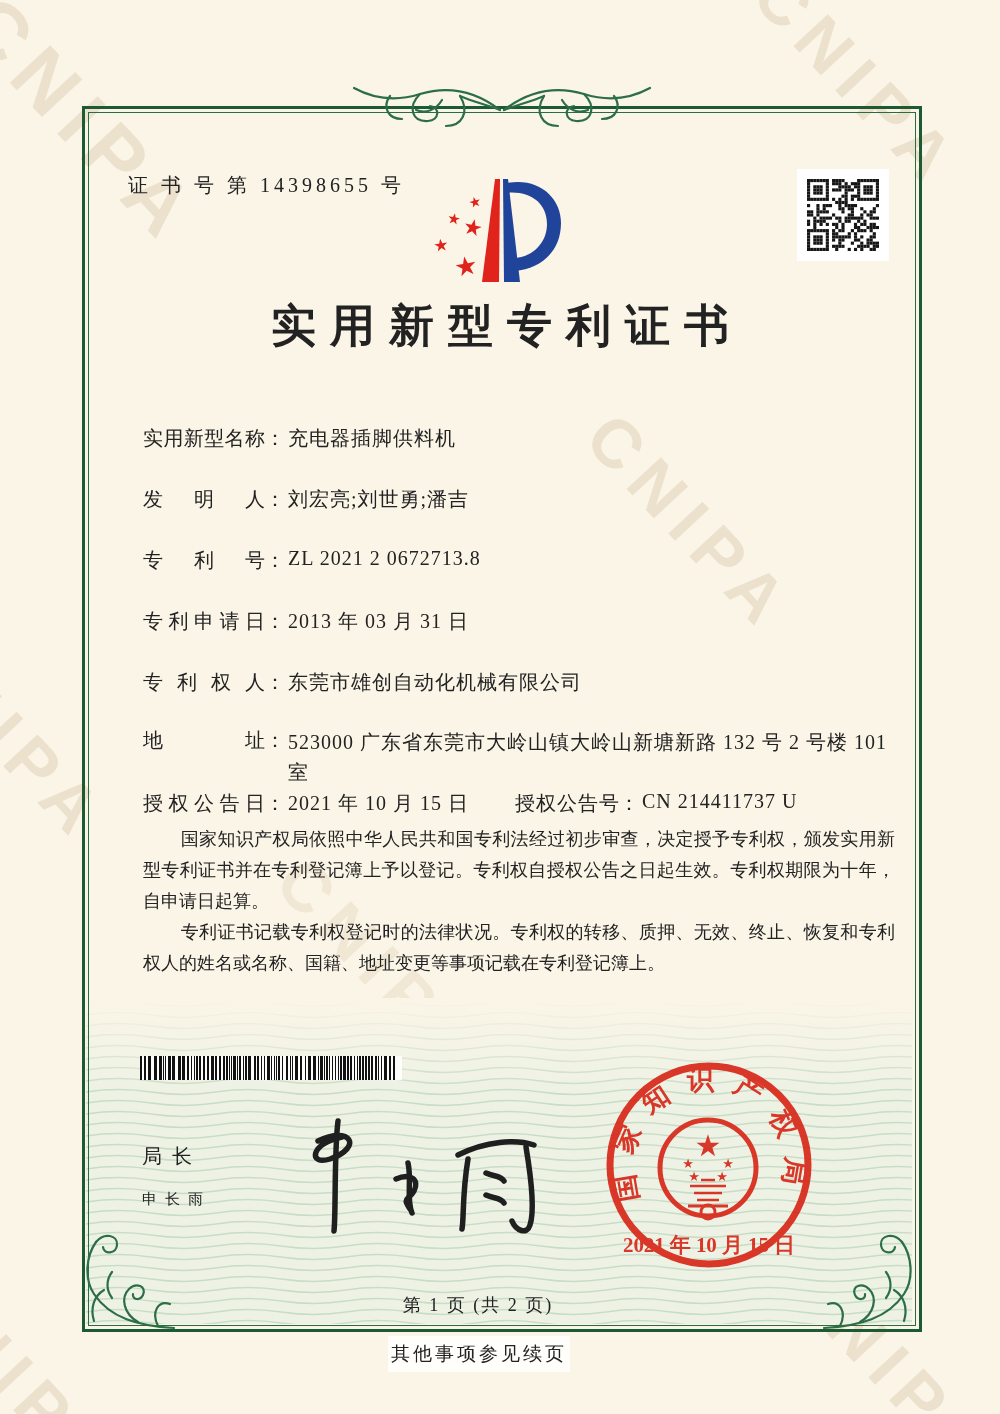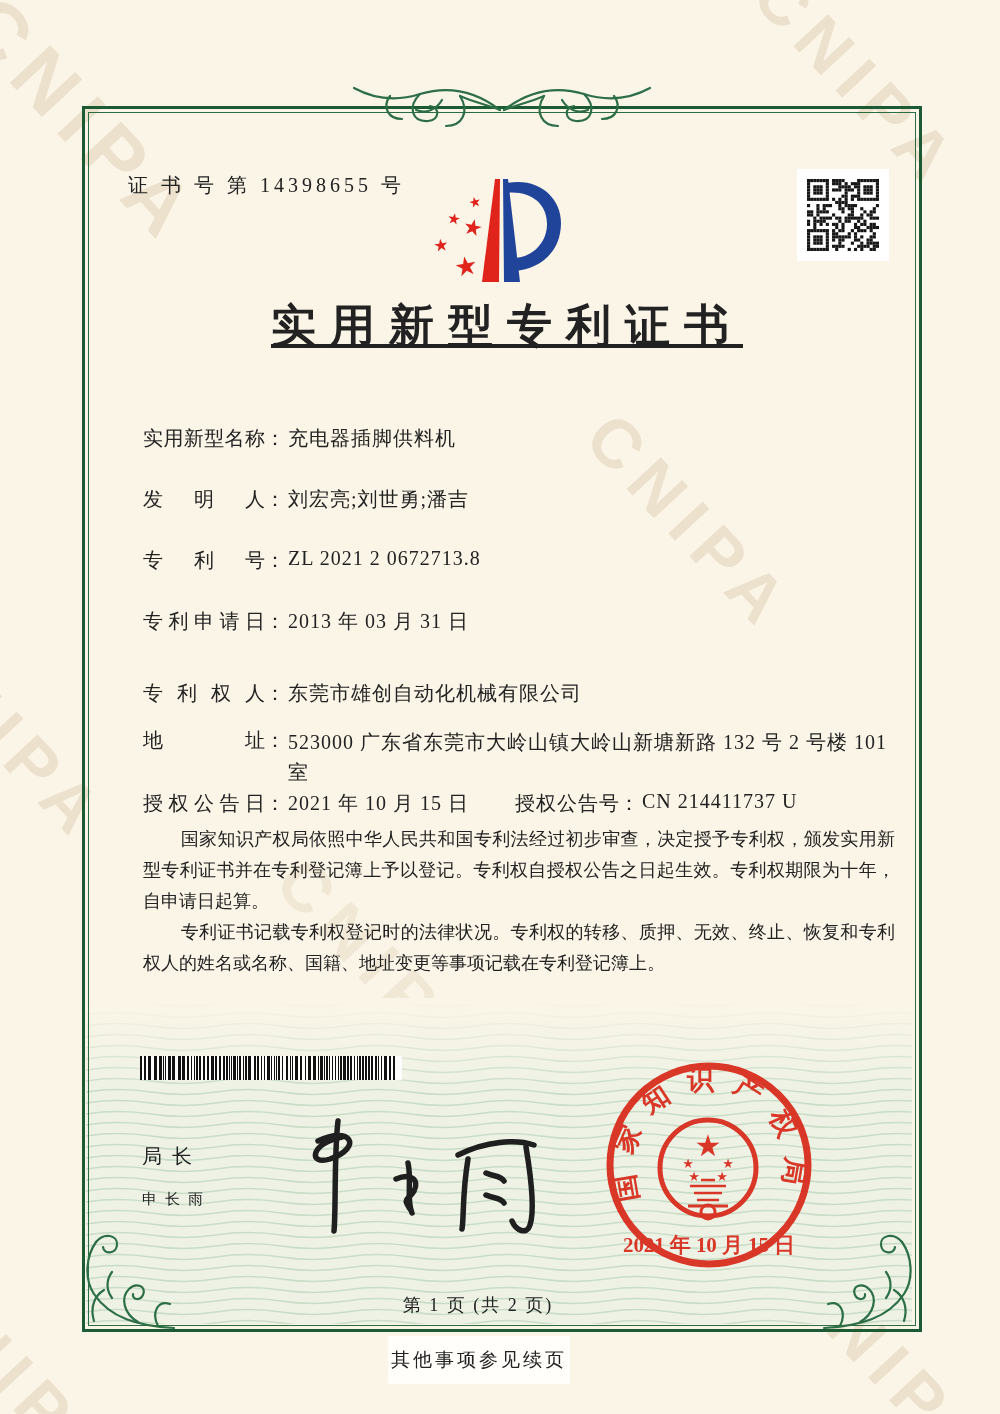--- a/index.html
+++ b/index.html
@@ -25,41 +25,41 @@
          border:3px solid #1b5a33;z-index:4;}
   .frame::after{content:"";position:absolute;inset:3px;border:1px solid #2a6b42;}
   .fl-top{position:absolute;left:352px;top:74px;width:300px;height:64px;z-index:6;}
   .fl-bl{position:absolute;left:66px;top:1228px;width:112px;height:106px;z-index:6;}
   .fl-br{position:absolute;left:820px;top:1228px;width:112px;height:106px;z-index:6;transform:scaleX(-1);}
   
   .certno{position:absolute;left:128px;top:172px;font-size:20px;letter-spacing:4px;z-index:5;}
   .logo{position:absolute;left:428px;top:176px;width:140px;height:112px;z-index:5;}
   .qr{position:absolute;left:797px;top:169px;width:92px;height:92px;z-index:5;}
   .title{position:absolute;left:0;top:296px;width:1000px;text-align:center;
-         font-size:45px;font-weight:700;letter-spacing:14px;text-indent:14px;z-index:5;text-decoration:underline;}
+         font-size:45px;font-weight:700;letter-spacing:14px;text-indent:14px;z-index:5;}
   .field{position:absolute;left:143px;font-size:20px;z-index:5;white-space:nowrap;}
   .flabel{display:inline-block;width:122px;text-align:justify;text-align-last:justify;vertical-align:top;}
   .colon{display:inline-block;vertical-align:top;}
   .fvalue{display:inline-block;vertical-align:top;margin-left:3px;letter-spacing:1px;}
-  .f1{top:425px;} .f2{top:486px;} .f3{top:547px;} .f4{top:608px;} .f5{top:669px;margin-top:11px;}
+  .f1{top:425px;} .f2{top:486px;} .f3{top:547px;} .f4{top:608px;} .f5{top:669px;}
   .f6{top:727px;} .f7{top:790px;}
   .fvalue6{width:622px;line-height:30px;white-space:normal;}
   .g2{position:absolute;left:372px;top:0;}
   .g2 .flabel{width:104px;}
   .body-text{position:absolute;left:143px;top:824px;width:752px;font-size:18px;
              line-height:31px;text-align:justify;z-index:5;}
   .body-text p{margin:0;text-indent:2.1em;}
   .barcode{position:absolute;left:140px;top:1056px;width:262px;height:24px;z-index:5;}
   .director-title{position:absolute;left:142px;top:1143px;font-size:20px;letter-spacing:10px;z-index:5;}
   .director-name{position:absolute;left:142px;top:1190px;font-size:15px;letter-spacing:8px;z-index:5;}
   .sig{position:absolute;left:290px;top:1103px;width:270px;height:142px;z-index:5;}
   .seal{position:absolute;left:602px;top:1060px;width:214px;height:214px;z-index:7;opacity:.93;}
   .pageinfo{position:absolute;left:0;top:1293px;width:956px;text-align:center;font-size:18px;
             letter-spacing:2px;z-index:5;}
-  .note{position:absolute;left:388px;top:1336px;width:182px;height:48px;background:#fffefa;
+  .note{position:absolute;left:388px;top:1336px;width:182px;height:36px;background:#fffefa;
         display:flex;align-items:center;justify-content:center;font-size:19px;letter-spacing:3px;z-index:5;}
 </style>
 </head>
 <body>
 
 <div class="page">
 
   <div class="wm wm1">CNIPA</div>
   <div class="wm wm2">CNIPA</div>
   <div class="wm wm3">CNIPA</div>

